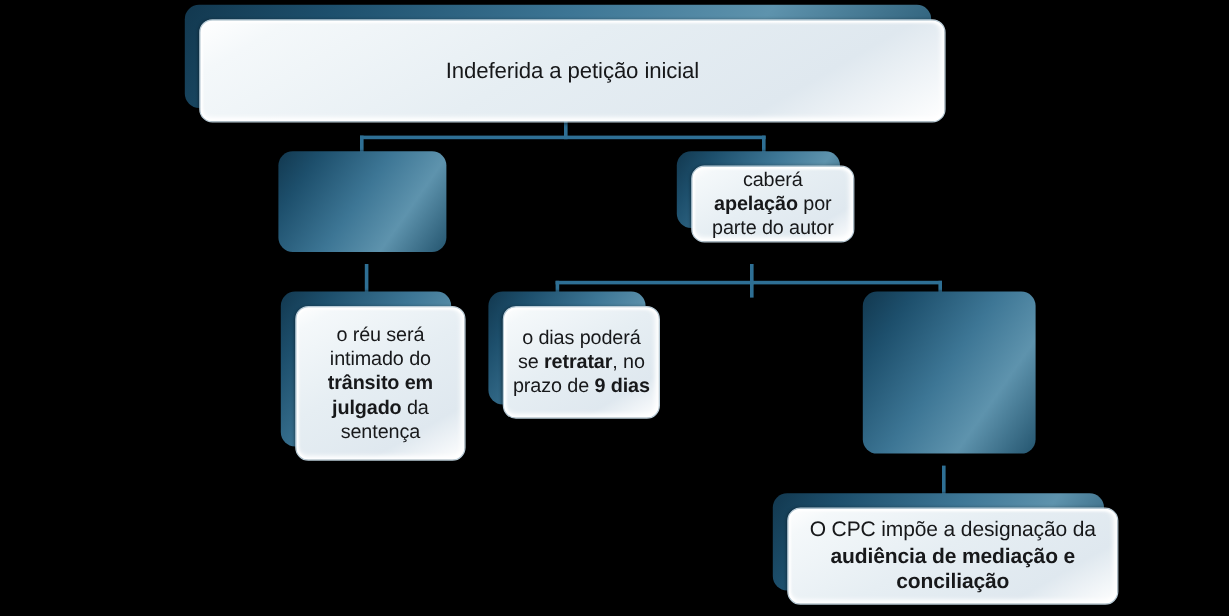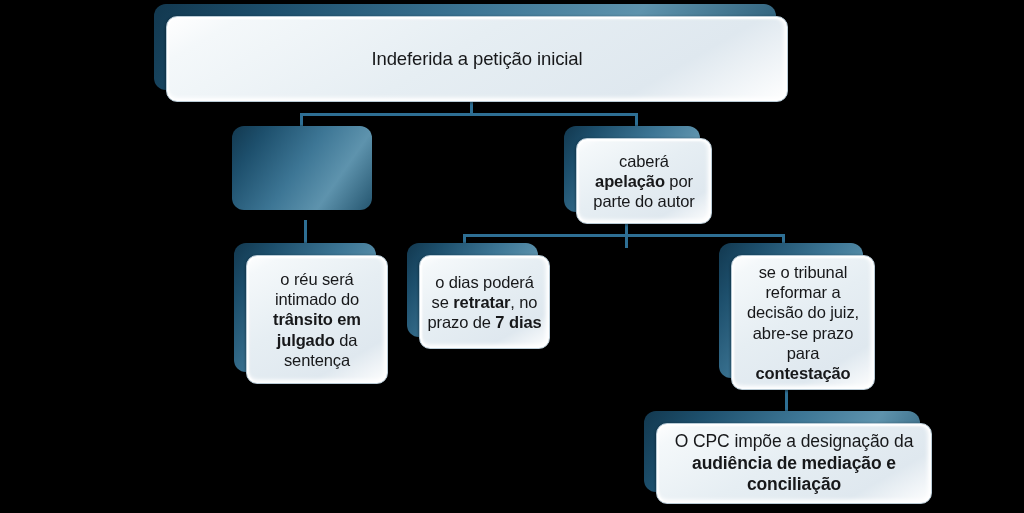--- a/index.html
+++ b/index.html
@@ -47,21 +47,21 @@
     line-height:1.22;
     letter-spacing:-0.1px;
   }
   .node .front .inner b{font-weight:700;}
 
   
   #n-root{left:118px;top:4px;width:634px;height:98px;}
   #n-root .inner{font-size:18.5px;}
 
   #n-l1{left:196px;top:126px;width:152px;height:96px;}
-  #n-r1{left:528px;top:126px;width:148px;height:98px;}
+  #n-r1{left:528px;top:126px;width:148px;height:76px;}
   #n-l1 .inner,#n-r1 .inner{font-size:16.5px;}
 
   #n-c1{left:198px;top:243px;width:154px;height:141px;}
   #n-c2{left:371px;top:243px;width:143px;height:106px;}
   #n-c3{left:524px;top:243px;width:148px;height:145px;}
   #n-c4{left:683px;top:243px;width:156px;height:147px;}
   #n-c1 .inner,#n-c2 .inner,#n-c3 .inner,#n-c4 .inner{font-size:16.5px;}
 
   #n-bot{left:608px;top:411px;width:288px;height:93px;}
   #n-bot .inner{font-size:17.5px;}
@@ -107,30 +107,27 @@
   <div class="node" id="n-c1">
     <div class="back"></div>
     <div class="front">
       <div class="inner"><span>o réu será intimado do </span><b>trânsito em julgado</b><span> da sentença</span></div>
     </div>
   </div>
 
   <div class="node" id="n-c2">
     <div class="back"></div>
     <div class="front">
-      <div class="inner"><span>o dias poderá se </span><b>retratar</b><span>, no prazo de </span><b>7 dias</b></div>
+      <div class="inner"><span>o dias poderá se </span><b>retratar</b><span>, no prazo de </span><b>9 dias</b></div>
     </div>
   </div>
 
 
   <div class="node" id="n-c4">
     <div class="back"></div>
-    <div class="front">
-      <div class="inner"><span>se o tribunal reformar a decisão do juiz, abre-se prazo para </span><b>contestação</b></div>
-    </div>
   </div>
 
   <div class="node" id="n-bot">
     <div class="back"></div>
     <div class="front">
       <div class="inner"><span>O CPC impõe a designação da </span><b>audiência de mediação e conciliação</b></div>
     </div>
   </div>
 
 </div>

